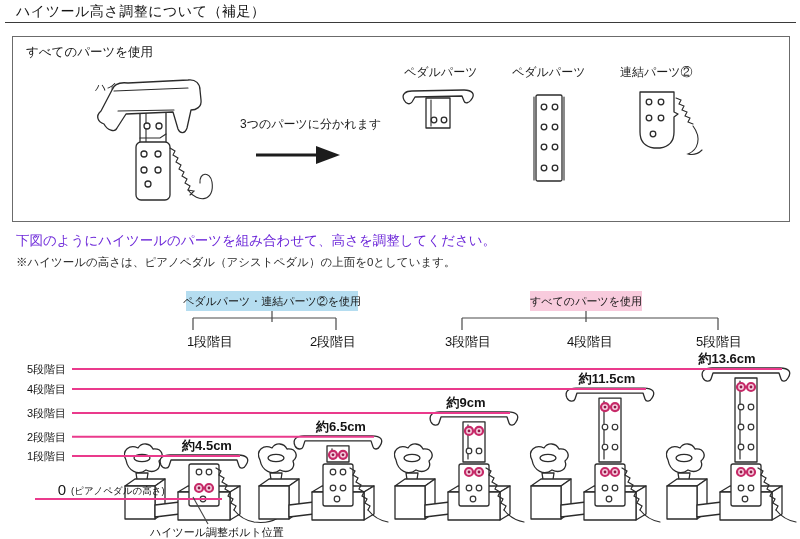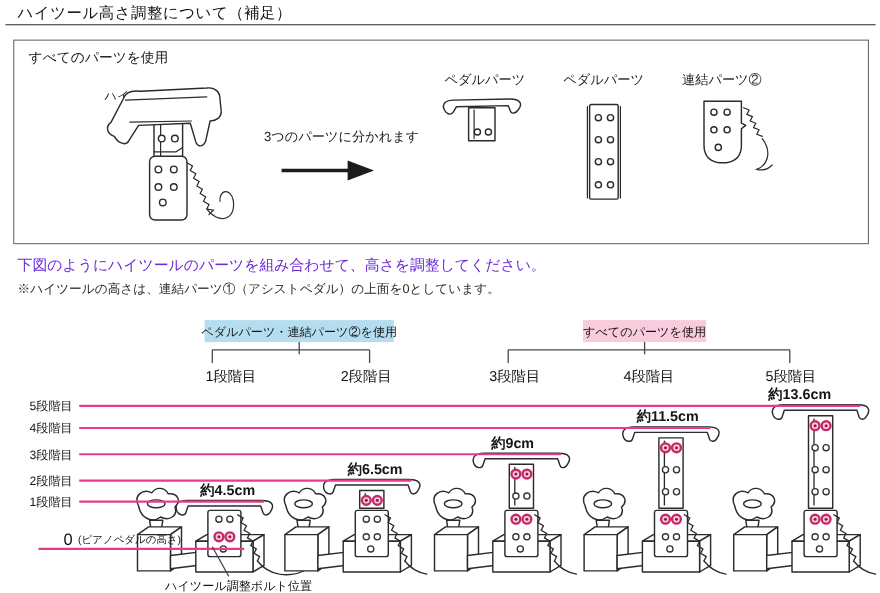--- a/index.html
+++ b/index.html
@@ -88,21 +88,21 @@
     <circle class="art" cx="19" cy="16" r="2.8"></circle>
       <circle class="art" cx="31" cy="16" r="2.8"></circle>
     <circle class="art" cx="19" cy="32" r="2.8"></circle>
       <circle class="art" cx="31" cy="32" r="2.8"></circle>
     <circle class="art" cx="23" cy="48" r="2.8"></circle>
     <path class="artline" d="M46,12 l5,2 l-2,4 l5,2 l-2,4 l5,2 l-2,4 l5,2 l-2,4 l5,2"></path>
     <path class="artline" d="M63,40 C72,52 68,64 58,68 Q66,70 72,64"></path>
   </svg>
 
   <div class="abs" id="instr1">下図のようにハイツールのパーツを組み合わせて、高さを調整してください。</div>
-  <div class="abs" id="instr2">※ハイツールの高さは、連結パーツ①（アシストペダル）の上面を0としています。</div>
+  <div class="abs" id="instr2">※ハイツールの高さは、ピアノペダル（アシストペダル）の上面を0としています。</div>
 
   <svg id="diagram" style="left:0;top:278px" width="800" height="261" viewBox="0 278 800 261">
       <path d="M126,460 C121,450 130,444 138,448 C142,442 150,443 153,449 C162,448 165,456 159,461 C162,469 154,474 146,470 C138,476 128,471 126,460 Z" fill="#fff" stroke="#2b2b2b" stroke-width="1.3" stroke-linejoin="round"></path>
       <ellipse cx="142" cy="458" rx="8" ry="3.6" fill="#fff" stroke="#2b2b2b" stroke-width="1.3" stroke-linejoin="round"></ellipse>
       <path d="M136,473 L148,473 L146,486 L138,486 Z" fill="#fff" stroke="#2b2b2b" stroke-width="1.3" stroke-linejoin="round"></path>
       <path d="M125,486 L135,479 L165,479 L155,486 Z" fill="#fff" stroke="#2b2b2b" stroke-width="1.3" stroke-linejoin="round"></path>
       <path d="M155,486 L165,479 L165,512 L155,519 Z" fill="#fff" stroke="#2b2b2b" stroke-width="1.3" stroke-linejoin="round"></path>
       <rect x="125" y="486" width="30" height="33" fill="#fff" stroke="#2b2b2b" stroke-width="1.3" stroke-linejoin="round"></rect>
       <path d="M155,505 L188,501 L188,513 L155,517 Z" fill="#fff" stroke="#2b2b2b" stroke-width="1.3" stroke-linejoin="round"></path>
       <path d="M178,492 L188,486 L240,486 L230,492 Z" fill="#fff" stroke="#2b2b2b" stroke-width="1.3" stroke-linejoin="round"></path>

